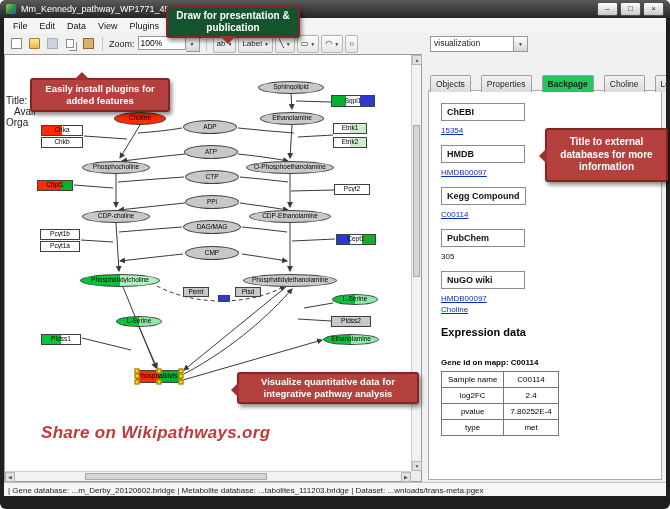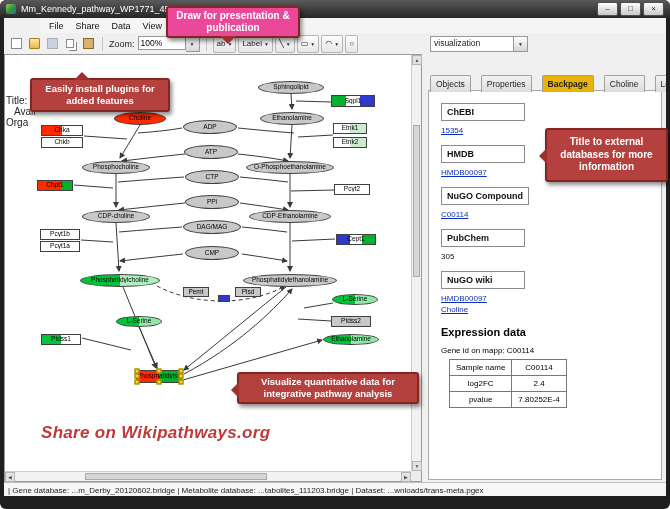--- a/index.html
+++ b/index.html
@@ -11,21 +11,21 @@
     padding:0 6px;border-radius:6px 6px 0 0;}
   .appicon{width:10px;height:10px;border-radius:2px;flex:0 0 auto;
     background:linear-gradient(135deg,#8ed04e,#2f8f3f 55%,#1d6fc0);}
   .title{color:#fff;font-size:9px;flex:1;white-space:nowrap;overflow:hidden;}
   .winbtns{display:flex;gap:2px;}
   .winbtn{width:19px;height:12px;background:linear-gradient(#fdfdfd,#c9c9c9);
     border:1px solid #4f4f4f;border-radius:2px;font-size:8px;line-height:11px;text-align:center;color:#222;}
   
   .app{position:absolute;left:4px;right:4px;top:18px;bottom:13px;background:#f0f0f0;overflow:hidden;}
   .menubar{position:absolute;top:0;left:0;right:0;height:15px;display:flex;align-items:center;
-    padding-left:3px;background:#f5f5f5;border-bottom:1px solid #ddd;margin-left:36px;}
+    padding-left:3px;background:#f5f5f5;border-bottom:1px solid #ddd;}
   .menu-item{font-size:9px;padding:1px 6px;color:#111;}
   .toolbar{position:absolute;top:15px;left:0;right:0;height:21px;background:#f0f0f0;
     border-bottom:1px solid #c9c9c9;display:flex;align-items:center;gap:3px;padding-left:4px;}
   .tbtn{width:16px;height:16px;display:flex;align-items:center;justify-content:center;flex:0 0 auto;}
   .ic{width:11px;height:11px;display:block;box-sizing:border-box;}
   .ic-new{background:#fff;border:1px solid #8a8a8a;}
   .ic-open{background:linear-gradient(#ffe9a8,#e8b74a);border:1px solid #a57c1e;border-radius:1px;}
   .ic-save{background:#aab6d3;border:1px solid #66708c;opacity:.5;}
   .ic-copy{width:8px;height:9px;background:#fff;border:1px solid #8a8a8a;
     box-shadow:2px 2px 0 0 #f8f8f8,3px 3px 0 0 #8a8a8a;}
@@ -63,30 +63,30 @@
   .corner{position:absolute;right:0;bottom:0;width:10px;height:10px;background:#ececec;}
   .arr{position:absolute;width:10px;height:10px;background:#e2e2e2;border:1px solid #b5b5b5;
     font-size:5px;line-height:9px;text-align:center;color:#555;box-sizing:border-box;}
   .vthumb{position:absolute;left:1px;right:1px;top:70px;height:150px;background:#d6d6d6;border:1px solid #a8a8a8;}
   .hthumb{position:absolute;top:1px;bottom:1px;left:80px;width:180px;background:#d6d6d6;border:1px solid #a8a8a8;}
   
   .panel{position:absolute;top:0;right:0;bottom:0;width:244px;background:#f0f0f0;}
   .tabs{position:absolute;top:21px;left:8px;display:flex;gap:10px;z-index:2;}
   .tab{font-size:8.5px;padding:3px 5px;background:linear-gradient(#f2f2f2,#dcdcdc);border:1px solid #9f9f9f;
     border-bottom:none;border-radius:2px 2px 0 0;color:#222;}
-  .tab.active{background:#eab308;font-weight:bold;}
+  .tab.active{background:#22c55e;font-weight:bold;}
   .panel-body{position:absolute;top:36px;left:6px;right:4px;bottom:2px;background:#fff;
     border:1px solid #aaa;overflow:hidden;padding:2px 4px 0 12px;box-sizing:border-box;}
   .bp-header{border:1px solid #8a8a8a;background:#fff;font-weight:bold;font-size:9px;
     padding:3px 5px;width:-moz-max-content;width:max-content;min-width:72px;margin:10px 0 5px;color:#111;}
   .bp-link{font-size:8px;color:#0b2ec0;text-decoration:underline;margin-bottom:2px;width:max-content;}
   .bp-text{font-size:8px;color:#111;margin-bottom:2px;width:max-content;}
   .bp-exp-title{font-size:11px;font-weight:bold;margin-top:12px;color:#000;}
-  .bp-geneid{font-size:8px;font-weight:normal;margin-top:8px;color:#000;}
-  .exp-table{border-collapse:collapse;margin-top:4px;margin-left:8px;}
+  .bp-geneid{font-size:8px;font-weight:bold;margin-top:20px;color:#000;}
+  .exp-table{border-collapse:collapse;margin-top:4px;}
   .exp-table td{border:1px solid #777;font-size:8px;padding:2px 6px;text-align:center;min-width:40px;height:11px;color:#000;}
   
   .statusbar{position:absolute;left:0;right:0;bottom:0;height:14px;background:#f6f6f6;
     border-top:1px solid #c0c0c0;font-size:8px;color:#222;padding:3px 4px 0;white-space:nowrap;overflow:hidden;box-sizing:border-box;}
   
   .callout{position:absolute;background:#b5413f;border:2px solid #822523;border-radius:3px;color:#fff;
     font-weight:bold;font-size:10px;display:flex;align-items:center;justify-content:center;text-align:center;
     padding:3px 6px;box-shadow:2px 3px 4px rgba(0,0,0,.45);z-index:50;line-height:1.25;box-sizing:border-box;}
   .callout::after{content:"";position:absolute;width:0;height:0;border:8px solid transparent;}
   .c1{left:166px;top:6px;width:134px;height:32px;}
@@ -110,21 +110,21 @@
         <div class="winbtn">–</div>
         <div class="winbtn">□</div>
         <div class="winbtn">×</div>
       </div>
   </div>
 
   <div class="app">
 
     <div class="menubar">
         <div class="menu-item">File</div>
-        <div class="menu-item">Share</div>
+        <div class="menu-item">Edit</div>
         <div class="menu-item">Data</div>
         <div class="menu-item">View</div>
         <div class="menu-item">Plugins</div>
         <div class="menu-item">Help</div>
       </div>
 
     <div class="toolbar">
       <span class="toolbar-file" style="display:flex;gap:2px;">
           <div class="tbtn">
             <span class="ic ic-new"></span>
@@ -365,21 +365,21 @@
             <div class="tab active">Backpage</div>
             <div class="tab">Choline</div>
             <div class="tab">Legend</div>
           </div>
         <div class="panel-body">
           <div>
               <div class="bp-header">ChEBI</div>
               <div class="bp-link">15354</div>
               <div class="bp-header">HMDB</div>
               <div class="bp-link">HMDB00097</div>
-              <div class="bp-header">NuGO Compound</div>
+              <div class="bp-header">Kegg Compound</div>
               <div class="bp-link">C00114</div>
               <div class="bp-header">PubChem</div>
               <div class="bp-text">305</div>
               <div class="bp-header">NuGO wiki</div>
               <div class="bp-link">HMDB00097</div>
               <div class="bp-link">Choline</div>
             </div>
           <div class="bp-exp-title">Expression data</div>
           <div class="bp-geneid">Gene id on mapp: C00114</div>
           <table class="exp-table">
@@ -389,28 +389,32 @@
                   <td>C00114</td>
                 </tr>
                 <tr>
                   <td>log2FC</td>
                   <td>2.4</td>
                 </tr>
                 <tr>
                   <td>pvalue</td>
                   <td>7.80252E-4</td>
                 </tr>
+                <tr>
+                  <td>type</td>
+                  <td>met</td>
+                </tr>
               </tbody>
             </table>
         </div>
       </div>
 
     </div>
 
     <div class="statusbar">| Gene database: ...m_Derby_20120602.bridge | Metabolite database: ...tabolites_111203.bridge | Dataset: ...wnloads/trans-meta.pgex</div>
   </div>
 
-  <div class="callout c1" style="background: #ec4899;">Draw for presentation &amp; publication</div>
+  <div class="callout c1" style="background: #14532d;">Draw for presentation &amp; publication</div>
   <div class="callout c2" style="background: rgb(181, 65, 63);">Easily install plugins for added features</div>
   <div class="callout c3" style="background: rgb(181, 65, 63);">Title to external databases for more information</div>
   <div class="callout c4" style="background: rgb(181, 65, 63);">Visualize quantitative data for integrative pathway analysis</div>
 
 </div>
 
 </body></html>

